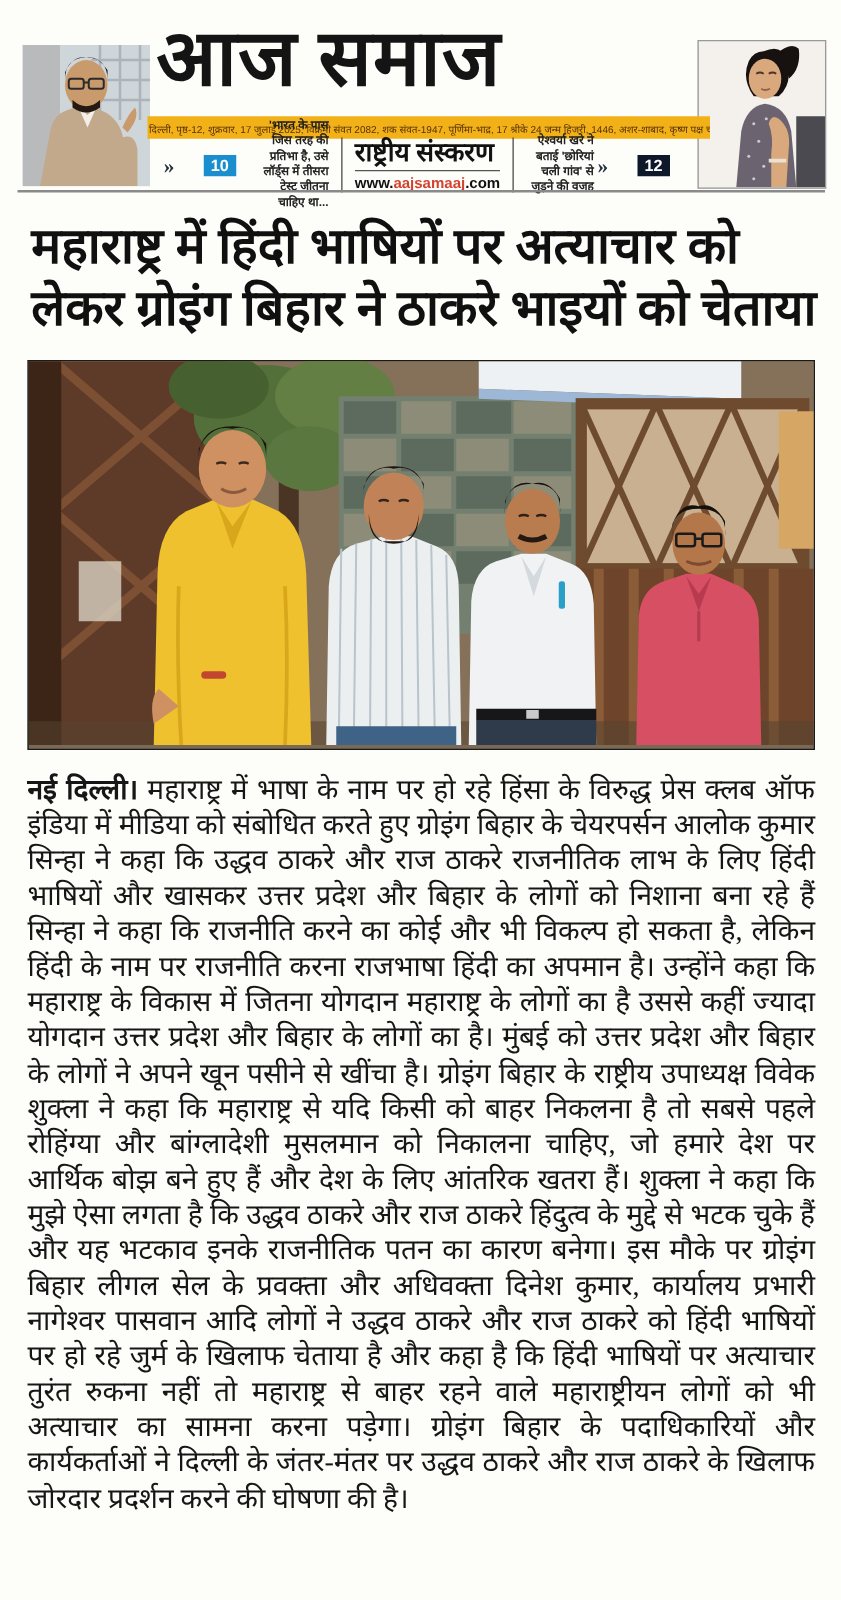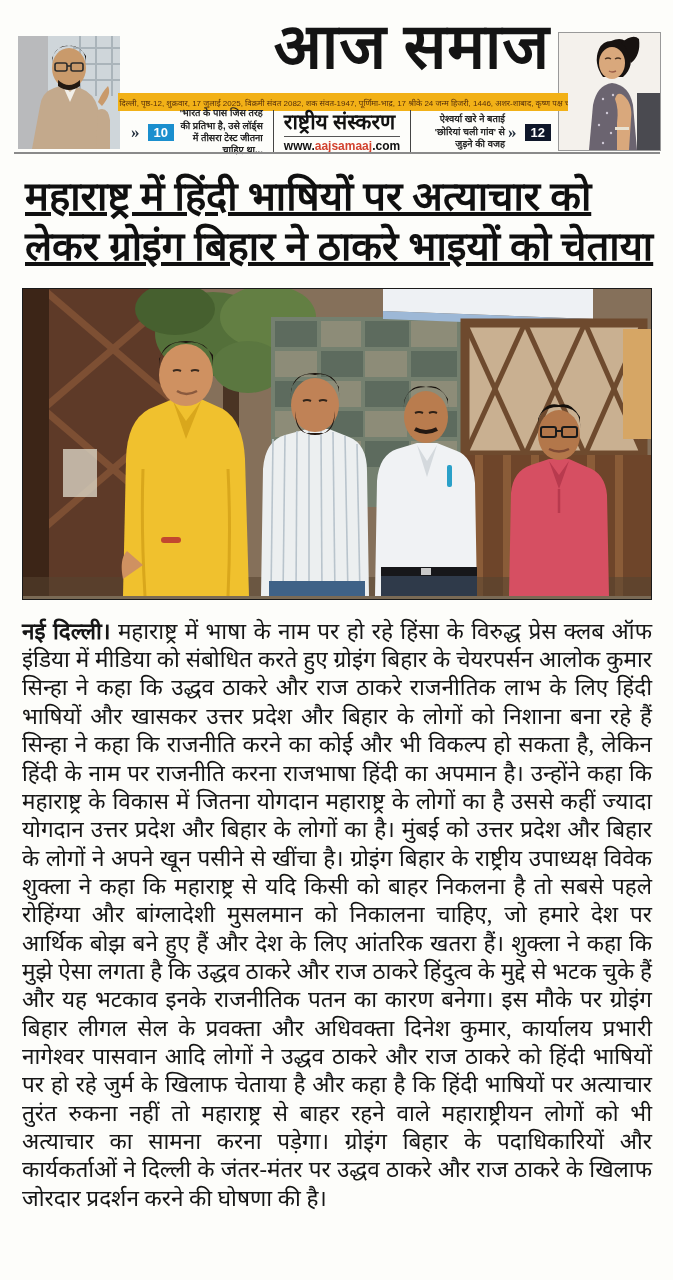--- a/index.html
+++ b/index.html
@@ -7,60 +7,60 @@
     position:relative;width:673px;height:1280px;margin:0 auto;
     background:#fdfdfa;overflow:hidden;
     font-family:"Liberation Serif","DejaVu Serif",serif;color:#111;
   }
   
   .masthead{position:relative;height:158px;}
   .mast-photo{position:absolute;overflow:hidden;background:#ddd;}
   .mast-photo.left{left:18px;top:36px;width:102px;height:113px;}
   .mast-photo.right{left:558px;top:32px;width:101px;height:117px;border:1px solid #999;}
   .mast-title{
-    position:absolute;left:125px;width:425px;top:8px;text-align:right;
+    position:absolute;left:125px;width:425px;top:8px;text-align:left;
     font-size:63px;font-weight:bold;letter-spacing:1px;line-height:1.25;color:#141414;
     font-family:"Liberation Serif","DejaVu Serif",serif;
   }
   .mast-strip{
     position:absolute;left:118px;top:93px;width:450px;height:18px;
     display:flex;align-items:center;justify-content:center;overflow:hidden;
   }
   .mast-strip .strip-text{
     font-size:8px;white-space:nowrap;color:#57300a;font-family:"Liberation Sans",sans-serif;
   }
   .teaser-row{
     position:absolute;left:128px;top:112px;width:428px;height:40px;
     display:flex;align-items:center;justify-content:center;
   }
   .chev{font-size:17px;font-weight:bold;color:#25313f;line-height:1;margin:0 3px;}
   .badge{
     color:#fff;font-weight:bold;font-size:13px;line-height:1;
-    padding:2px 6px;font-family:"Liberation Sans",sans-serif;margin:0 5px;
+    padding:2px 6px;font-family:"Liberation Sans",sans-serif;margin:0 20px;
   }
   .teaser-text{
     font-size:9.5px;font-weight:bold;color:#222;line-height:1.3;width:112px;
     font-family:"Liberation Sans",sans-serif;
   }
   .teaser-text.l{text-align:right;margin-right:6px;}
   .teaser-text.r{text-align:right;margin-left:6px;}
   .edition-block{
     border-left:1.5px solid #444;border-right:1.5px solid #444;
     padding:1px 10px;margin:0 4px;
   }
   .edition-name{
     font-size:21px;font-weight:bold;color:#111;line-height:1.1;
     border-bottom:1px solid #555;padding-bottom:2px;
   }
   .edition-site{font-size:12px;font-weight:bold;font-family:"Liberation Sans",sans-serif;margin-top:2px;}
   .site-red{color:#d2422e;}
   .mast-rule{position:absolute;left:14px;right:13px;top:152px;border-top:2px solid #8a8a8a;}
   
   .headline{
-    margin:14px 18px 0 25px;font-weight:bold;font-size:40px;line-height:1.26;color:#101010;text-decoration:underline;
+    margin:14px 18px 0 25px;font-weight:bold;font-size:40px;line-height:1.26;color:#101010;
   }
   
   .news-photo{
     margin:15px auto 0 22px;width:628px;height:310px;border:1.5px solid #1a1a1a;
     background:#7a6a55;
   }
   .news-photo svg{display:block;}
   
   .article-body{
     margin:18px 21px 0 22px;font-size:22.5px;line-height:1.26;text-align:justify;color:#161616;

